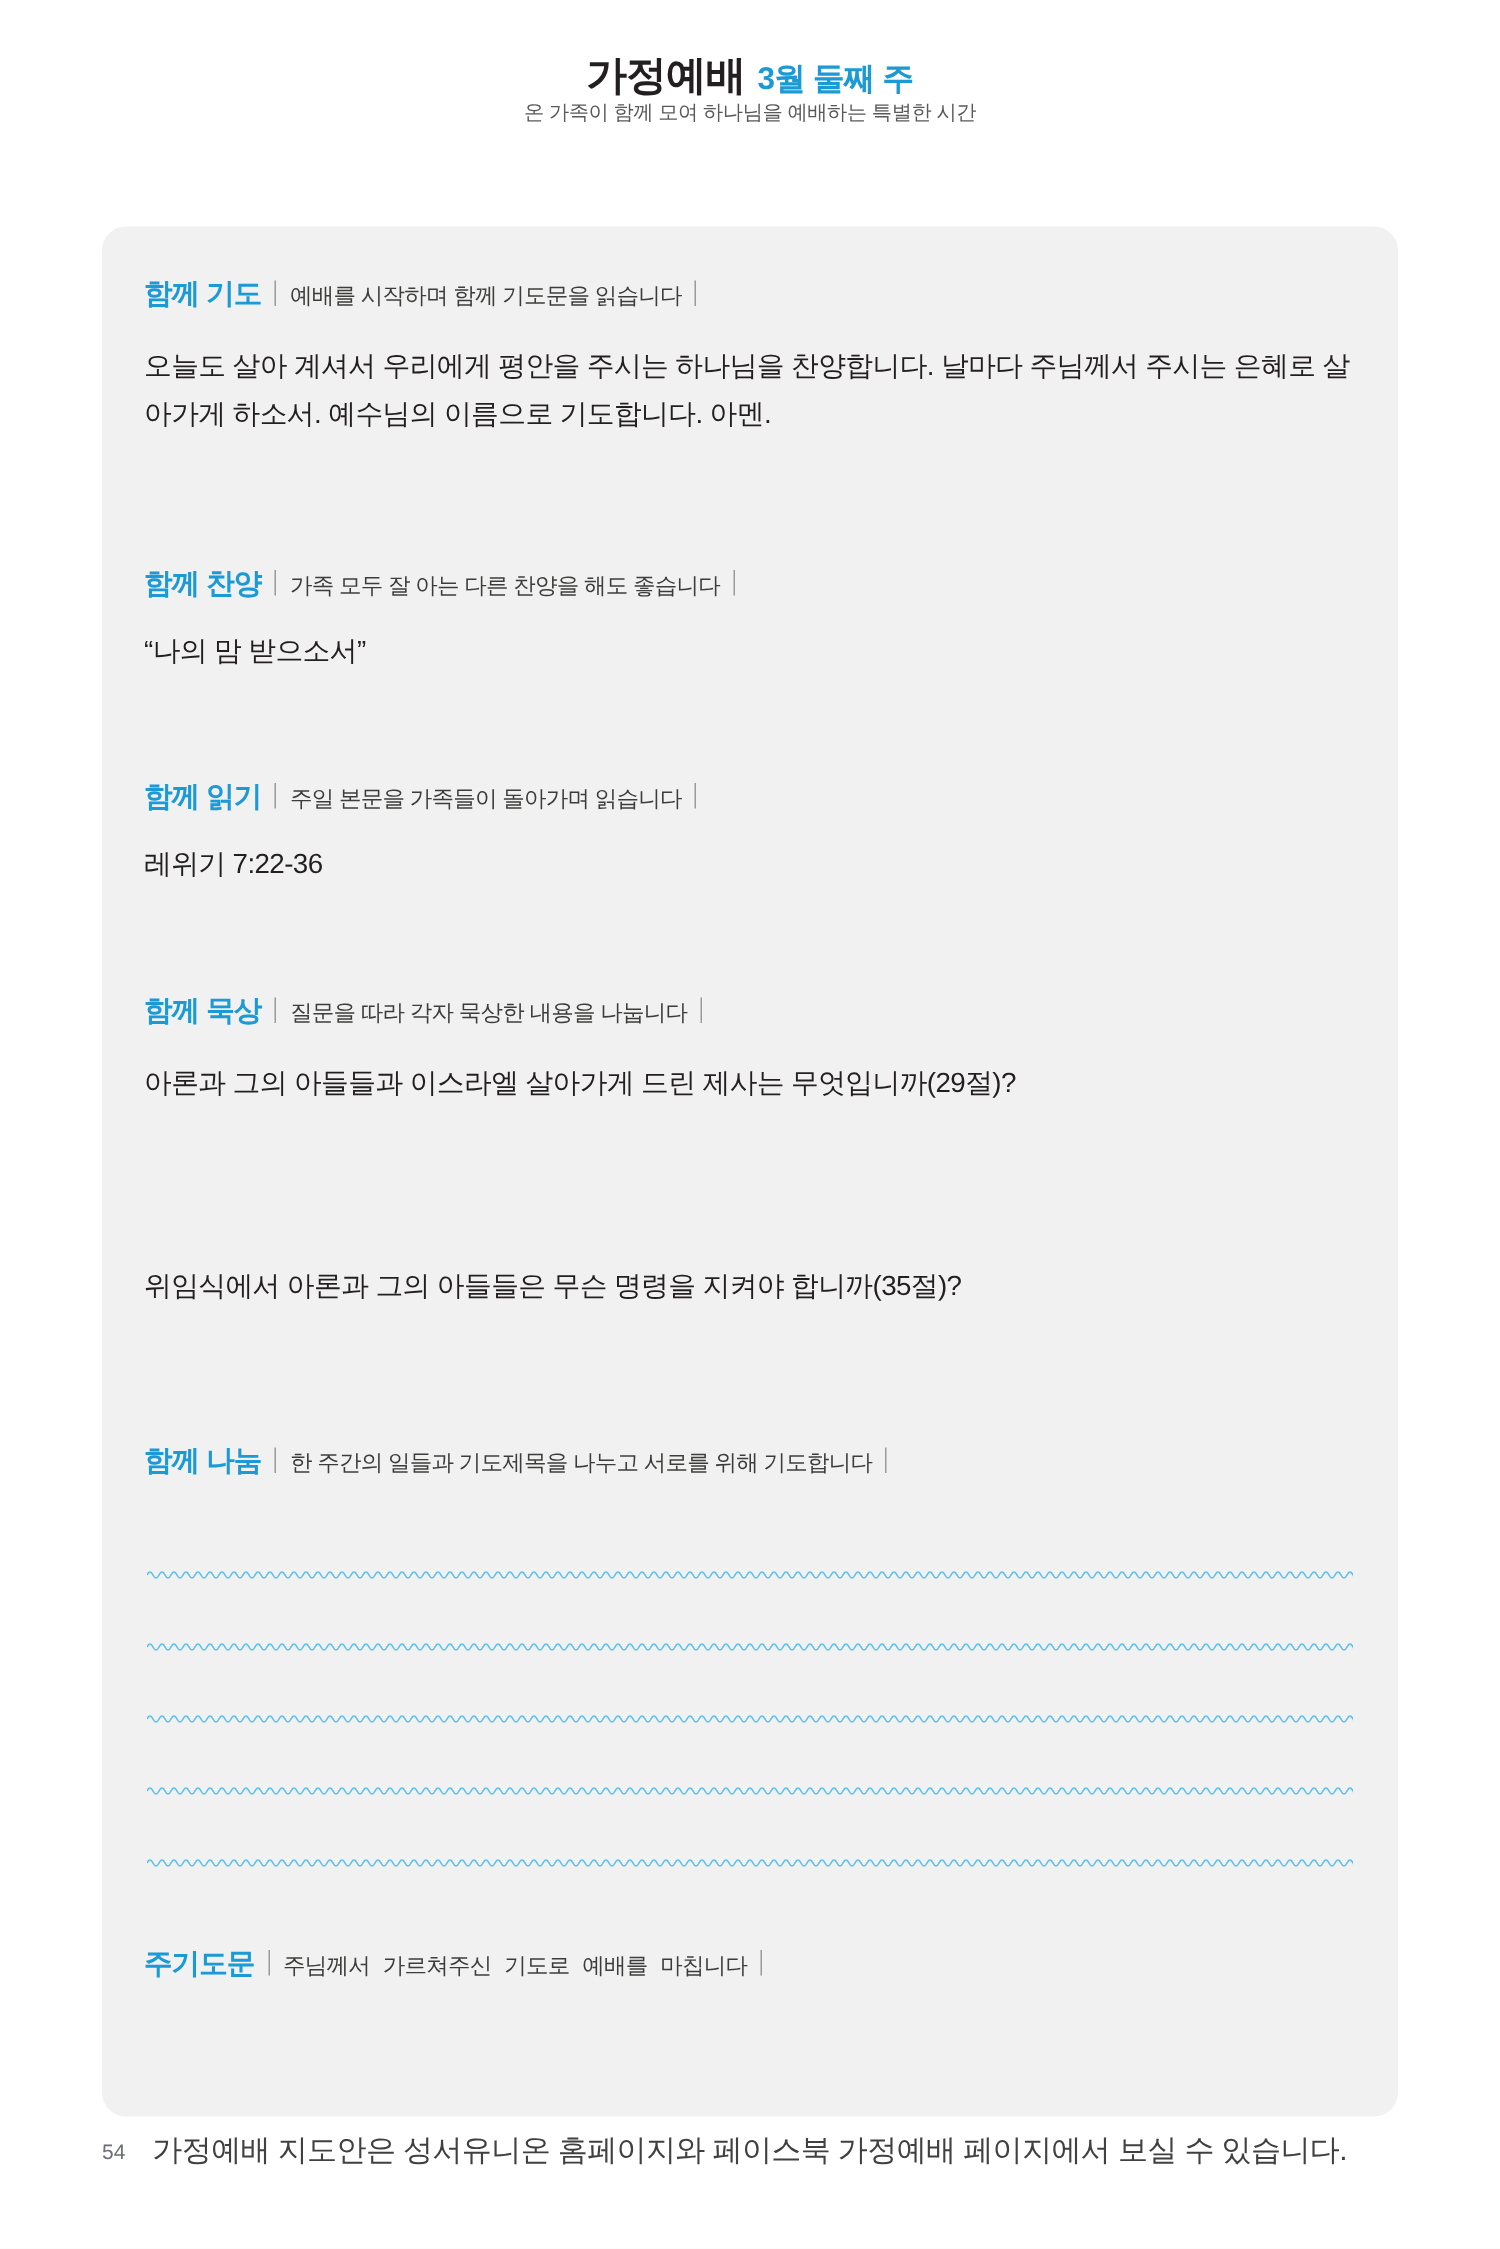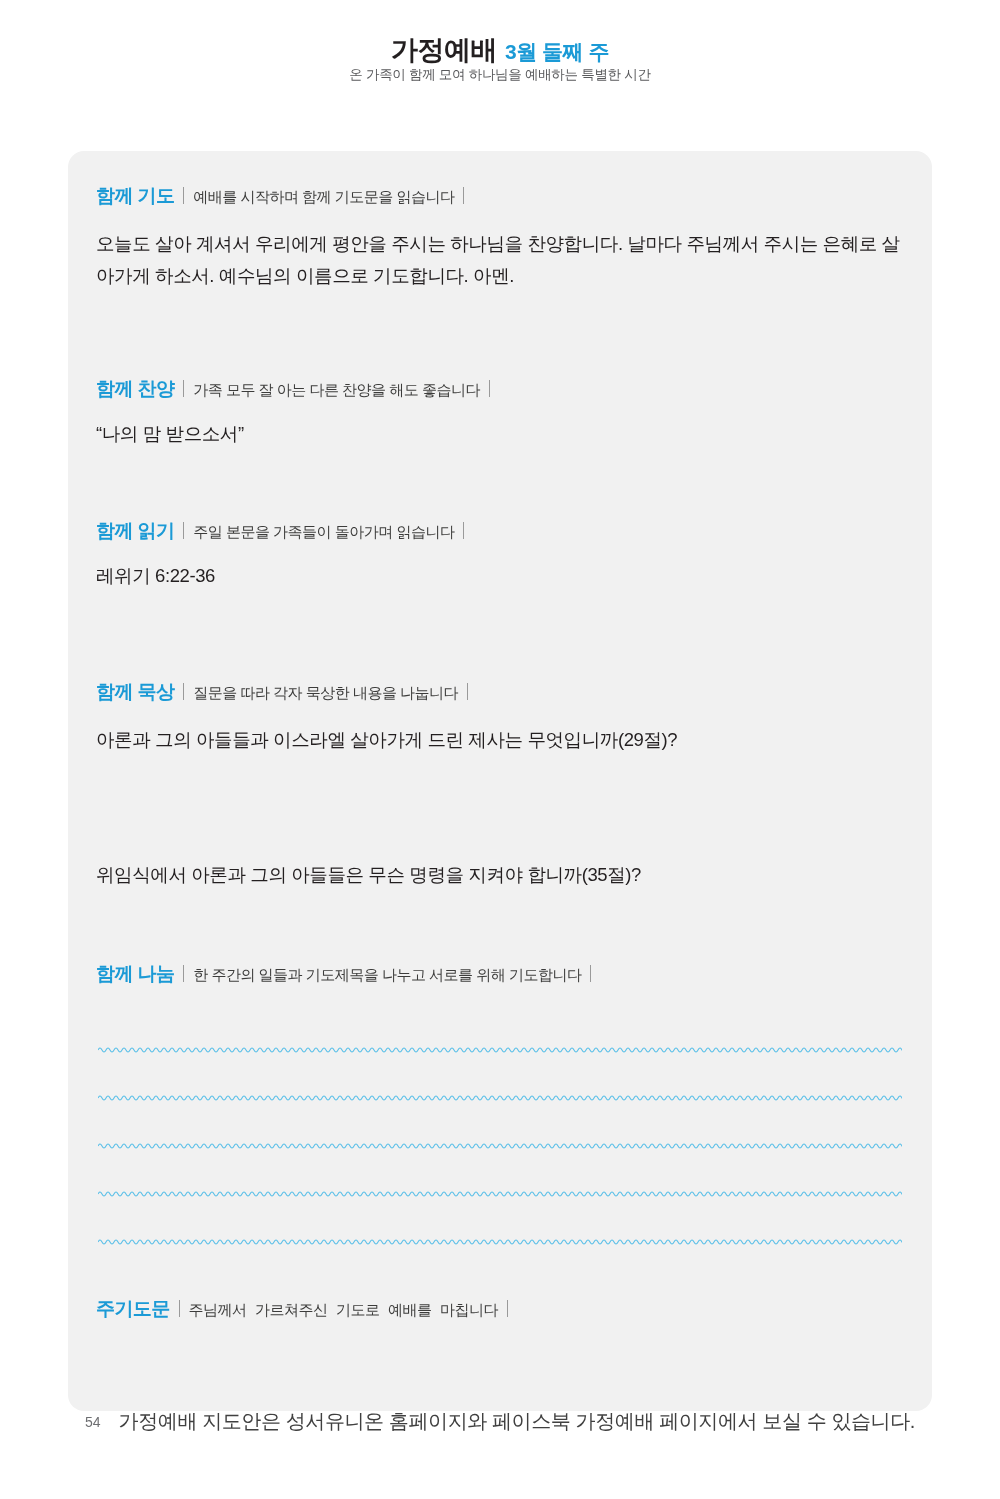--- a/index.html
+++ b/index.html
@@ -113,26 +113,25 @@
     height: 48px;
     width: 100%;
     background-repeat: repeat-x;
     background-position: left bottom;
   }
 
   
   .footer {
     position: absolute;
     left: 68px;
-    bottom: 64px;
+    bottom: 52px;
     width: 864px;
     display: flex;
     align-items: center;
     gap: 18px;
-    justify-content: center;
   }
   .page-num {
     font-size: 14px;
     color: #6d6e71;
   }
   .footer-note {
     font-size: 20px;
     color: #404040;
     letter-spacing: -0.4px;
   }
@@ -169,24 +168,24 @@
     <div class="body-text small-gap">“나의 맘 받으소서”</div>
   </div>
 
   <div class="section" style="top:367px;">
     <div class="sec-head">
       <span class="sec-label">함께 읽기</span>
       <span class="bar"></span>
       <span class="sec-desc">주일 본문을 가족들이 돌아가며 읽습니다</span>
       <span class="bar"></span>
     </div>
-    <div class="body-text small-gap">레위기 6:22-36</div>
-  </div>
-
-  <div class="section" style="top:528px;">
+    <div class="body-text small-gap">레위기 7:22-36</div>
+  </div>
+
+  <div class="section" style="top:510px;">
     <div class="sec-head">
       <span class="sec-label">함께 묵상</span>
       <span class="bar"></span>
       <span class="sec-desc">질문을 따라 각자 묵상한 내용을 나눕니다</span>
       <span class="bar"></span>
     </div>
     <div class="body-text">아론과 그의 아들들과 이스라엘 살아가게 드린 제사는 무엇입니까(29절)?</div>
     <div class="body-text" style="margin-top:103px;">위임식에서 아론과 그의 아들들은 무슨 명령을 지켜야 합니까(35절)?</div>
   </div>
 

